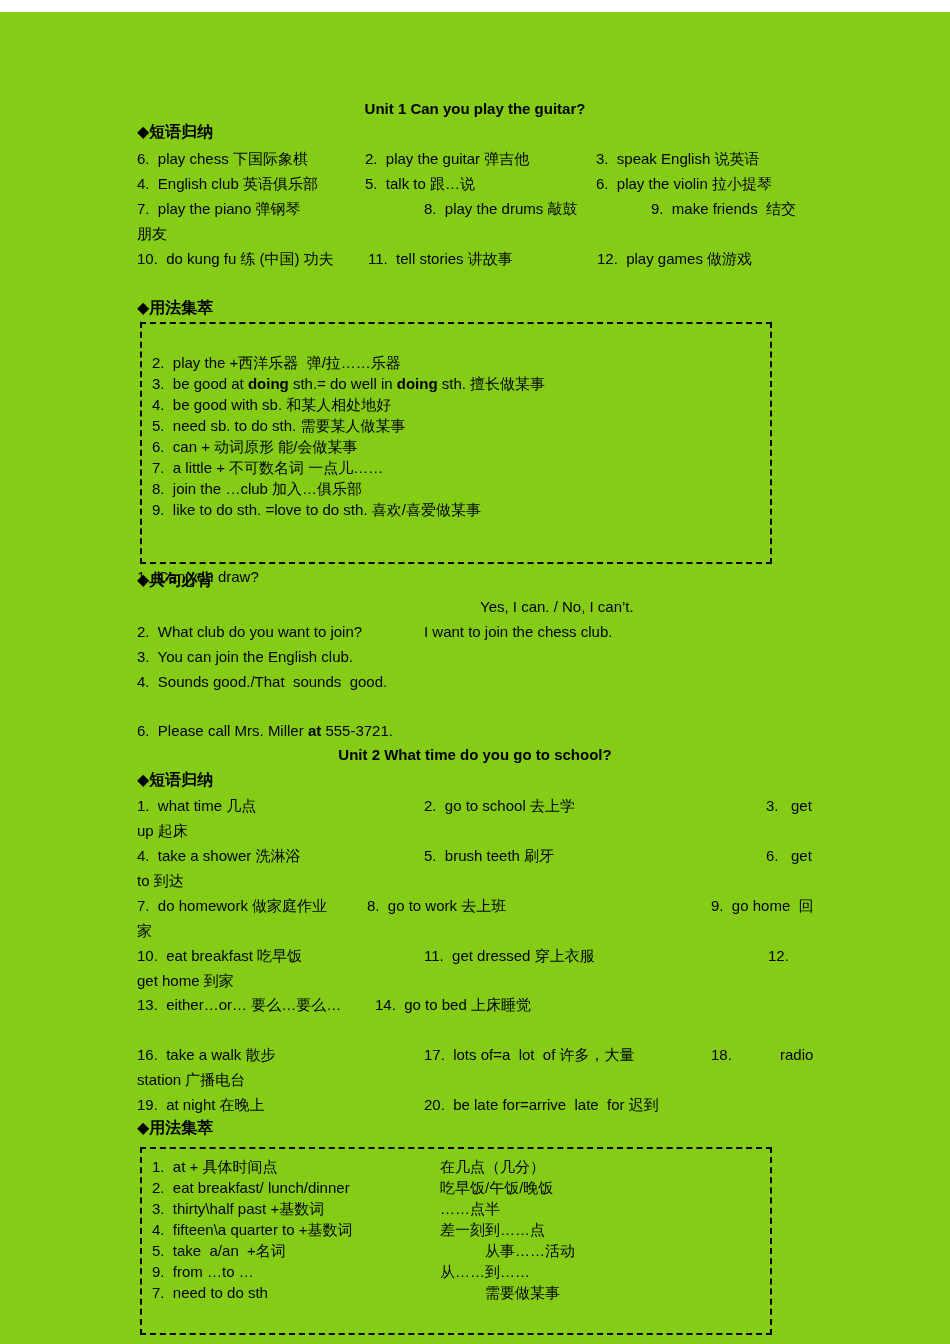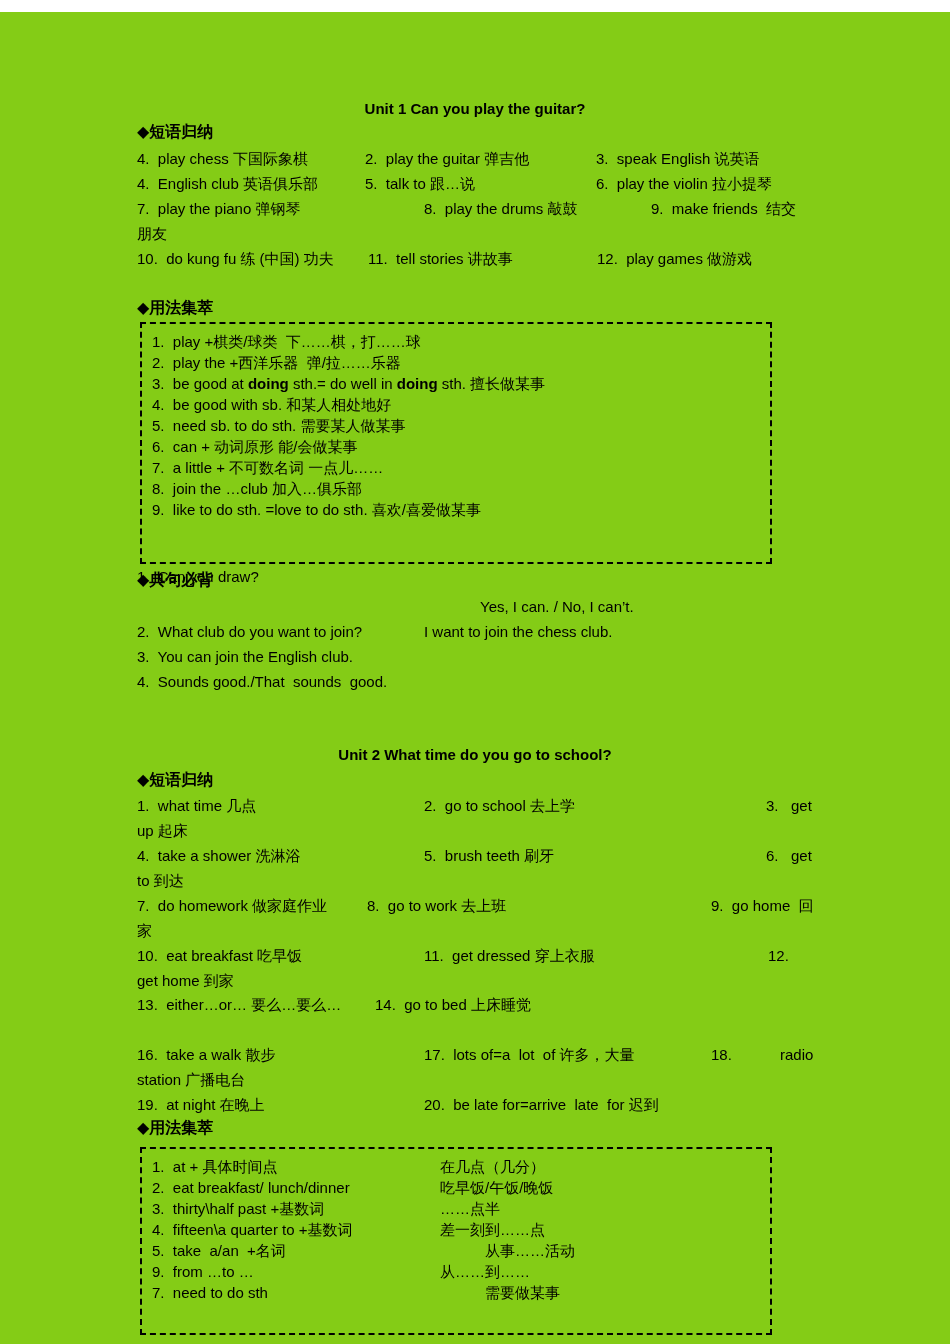--- a/index.html
+++ b/index.html
@@ -37,21 +37,21 @@
 </style>
 </head>
 <body>
 
 <div class="page">
 
   <div class="t title" style="top:87px">Unit 1 Can you play the guitar?</div>
 
   <span class="t hdr" style="left:137px; top:110px">◆短语归纳</span>
 
-  <span class="t" style="left:137px; top:137px">4.  play chess 下国际象棋</span>
+  <span class="t" style="left:137px; top:137px">6.  play chess 下国际象棋</span>
   <span class="t" style="left:365px; top:137px">2.  play the guitar 弹吉他</span>
   <span class="t" style="left:596px; top:137px">3.  speak English 说英语</span>
 
   <span class="t" style="left:137px; top:162px">4.  English club 英语俱乐部</span>
   <span class="t" style="left:365px; top:162px">5.  talk to 跟…说</span>
   <span class="t" style="left:596px; top:162px">6.  play the violin 拉小提琴</span>
 
   <span class="t" style="left:137px; top:187px">7.  play the piano 弹钢琴</span>
   <span class="t" style="left:424px; top:187px">8.  play the drums 敲鼓</span>
   <span class="t" style="left:651px; top:187px">9.  make friends  结交</span>
@@ -60,40 +60,40 @@
 
   <span class="t" style="left:137px; top:237px">10.  do kung fu 练 (中国) 功夫</span>
   <span class="t" style="left:368px; top:237px">11.  tell stories 讲故事</span>
   <span class="t" style="left:597px; top:237px">12.  play games 做游戏</span>
 
 
   <span class="t hdr" style="left:137px; top:286px">◆用法集萃</span>
 
   <div class="box" style="left:140px; top:310px; width:628px; height:238px"></div>
 
-  <span class="t" style="left:152px; top:320px">1.  play +棋类/球类  下……棋，打……球</span>
   <span class="t" style="left:152px; top:341px">2.  play the +西洋乐器  弹/拉……乐器</span>
   <span class="t" style="left:152px; top:362px"><span>3.  be good at </span><span class="b">doing</span><span> sth.= do well in </span><span class="b">doing</span><span> sth. 擅长做某事</span></span>
   <span class="t" style="left:152px; top:383px">4.  be good with sb. 和某人相处地好</span>
   <span class="t" style="left:152px; top:404px">5.  need sb. to do sth. 需要某人做某事</span>
   <span class="t" style="left:152px; top:425px">6.  can + 动词原形 能/会做某事</span>
   <span class="t" style="left:152px; top:446px">7.  a little + 不可数名词 一点儿……</span>
   <span class="t" style="left:152px; top:467px">8.  join the …club 加入…俱乐部</span>
   <span class="t" style="left:152px; top:488px">9.  like to do sth. =love to do sth. 喜欢/喜爱做某事</span>
 
   <span class="t hdr" style="left:137px; top:558px">◆典句必背</span>
 
   <span class="t" style="left:137px; top:555px">1.  Can you draw?</span>
   <span class="t" style="left:480px; top:585px">Yes, I can. / No, I can’t.</span>
 
   <span class="t" style="left:137px; top:610px">2.  What club do you want to join?</span>
   <span class="t" style="left:424px; top:610px">I want to join the chess club.</span>
 
   <span class="t" style="left:137px; top:635px">3.  You can join the English club.</span>
   <span class="t" style="left:137px; top:660px">4.  Sounds good./That  sounds  good.</span>
+  <span class="t" style="left:137px; top:709px"><span>6.  Please call Mrs. Miller </span><span class="b">at</span><span> 555-3721.</span></span>
 
   <div class="t title" style="top:733px">Unit 2 What time do you go to school?</div>
 
   <span class="t hdr" style="left:137px; top:758px">◆短语归纳</span>
 
   <span class="t" style="left:137px; top:784px">1.  what time 几点</span>
   <span class="t" style="left:424px; top:784px">2.  go to school 去上学</span>
   <span class="t" style="left:766px; top:784px">3.   get</span>
 
   <span class="t" style="left:137px; top:809px">up 起床</span>

